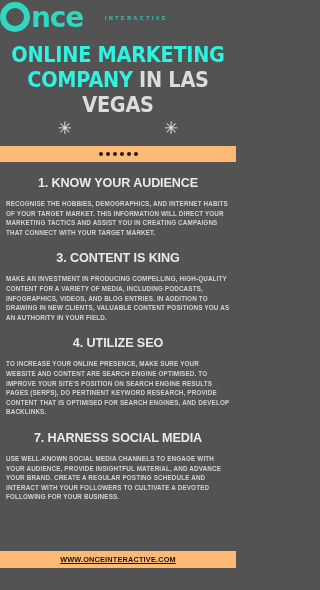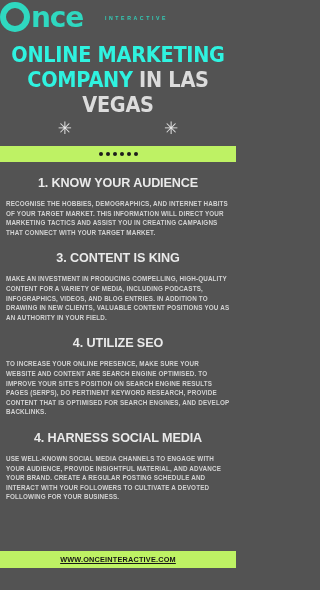--- a/index.html
+++ b/index.html
@@ -87,21 +87,21 @@
     justify-content: center;
     gap: 92px;
     color: #e6e6e6;
     font-size: 17px;
     line-height: 17px;
     font-family: "DejaVu Sans", sans-serif;
   }
 
   
   .band {
-    background: #bef264;
+    background: #fdba74;
     width: 100%;
     height: 16px;
     display: flex;
     align-items: center;
     justify-content: center;
   }
   .band-dots { display: flex; gap: 3px; }
   .band-dots i {
     display: block;
     width: 4px;
@@ -195,21 +195,21 @@
       <div class="section-title">3. CONTENT IS KING</div>
       <div class="section-body">MAKE AN INVESTMENT IN PRODUCING COMPELLING, HIGH-QUALITY CONTENT FOR A VARIETY OF MEDIA, INCLUDING PODCASTS, INFOGRAPHICS, VIDEOS, AND BLOG ENTRIES. IN ADDITION TO DRAWING IN NEW CLIENTS, VALUABLE CONTENT POSITIONS YOU AS AN AUTHORITY IN YOUR FIELD.</div>
     </div>
 
     <div class="section">
       <div class="section-title">4. UTILIZE SEO</div>
       <div class="section-body">TO INCREASE YOUR ONLINE PRESENCE, MAKE SURE YOUR WEBSITE AND CONTENT ARE SEARCH ENGINE OPTIMISED. TO IMPROVE YOUR SITE'S POSITION ON SEARCH ENGINE RESULTS PAGES (SERPS), DO PERTINENT KEYWORD RESEARCH, PROVIDE CONTENT THAT IS OPTIMISED FOR SEARCH ENGINES, AND DEVELOP BACKLINKS.</div>
     </div>
 
     <div class="section">
-      <div class="section-title">4. HARNESS SOCIAL MEDIA</div>
+      <div class="section-title">7. HARNESS SOCIAL MEDIA</div>
       <div class="section-body">USE WELL-KNOWN SOCIAL MEDIA CHANNELS TO ENGAGE WITH YOUR AUDIENCE, PROVIDE INSIGHTFUL MATERIAL, AND ADVANCE YOUR BRAND. CREATE A REGULAR POSTING SCHEDULE AND INTERACT WITH YOUR FOLLOWERS TO CULTIVATE A DEVOTED FOLLOWING FOR YOUR BUSINESS.</div>
     </div>
 
   </div>
 
   <div class="band footer-band">
     <a class="footer-link" href="#">WWW.ONCEINTERACTIVE.COM</a>
   </div>
 
 </div>

